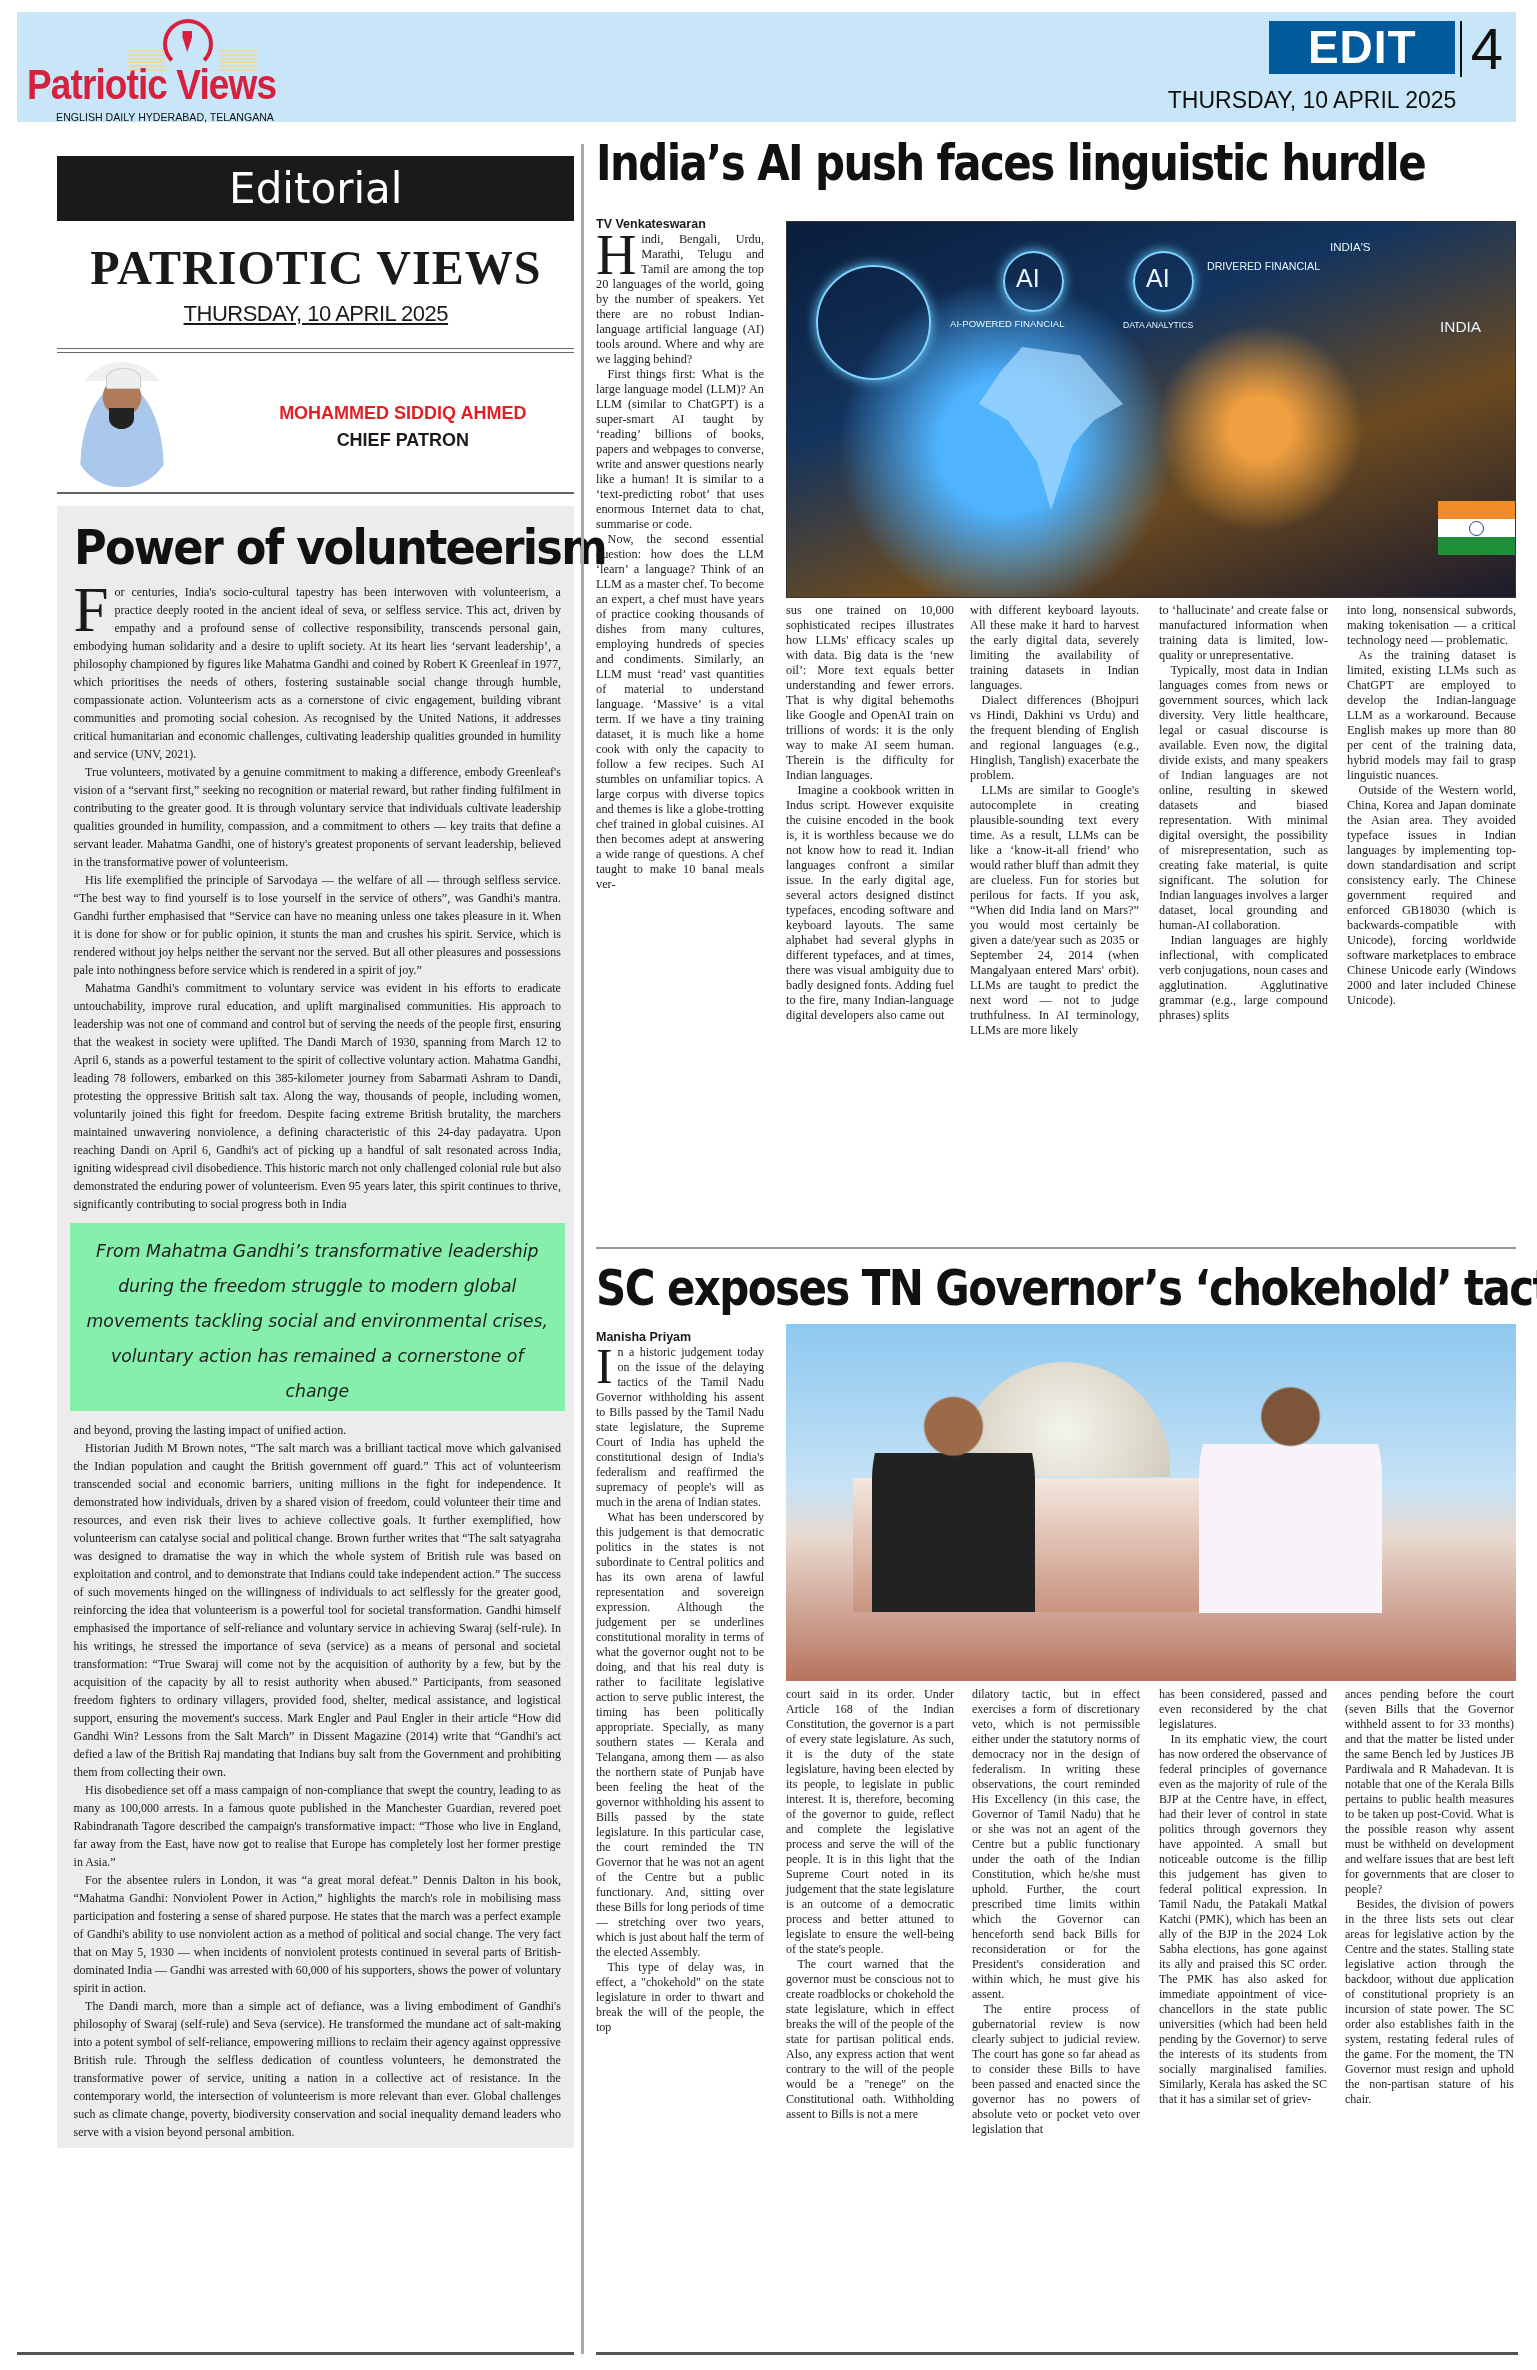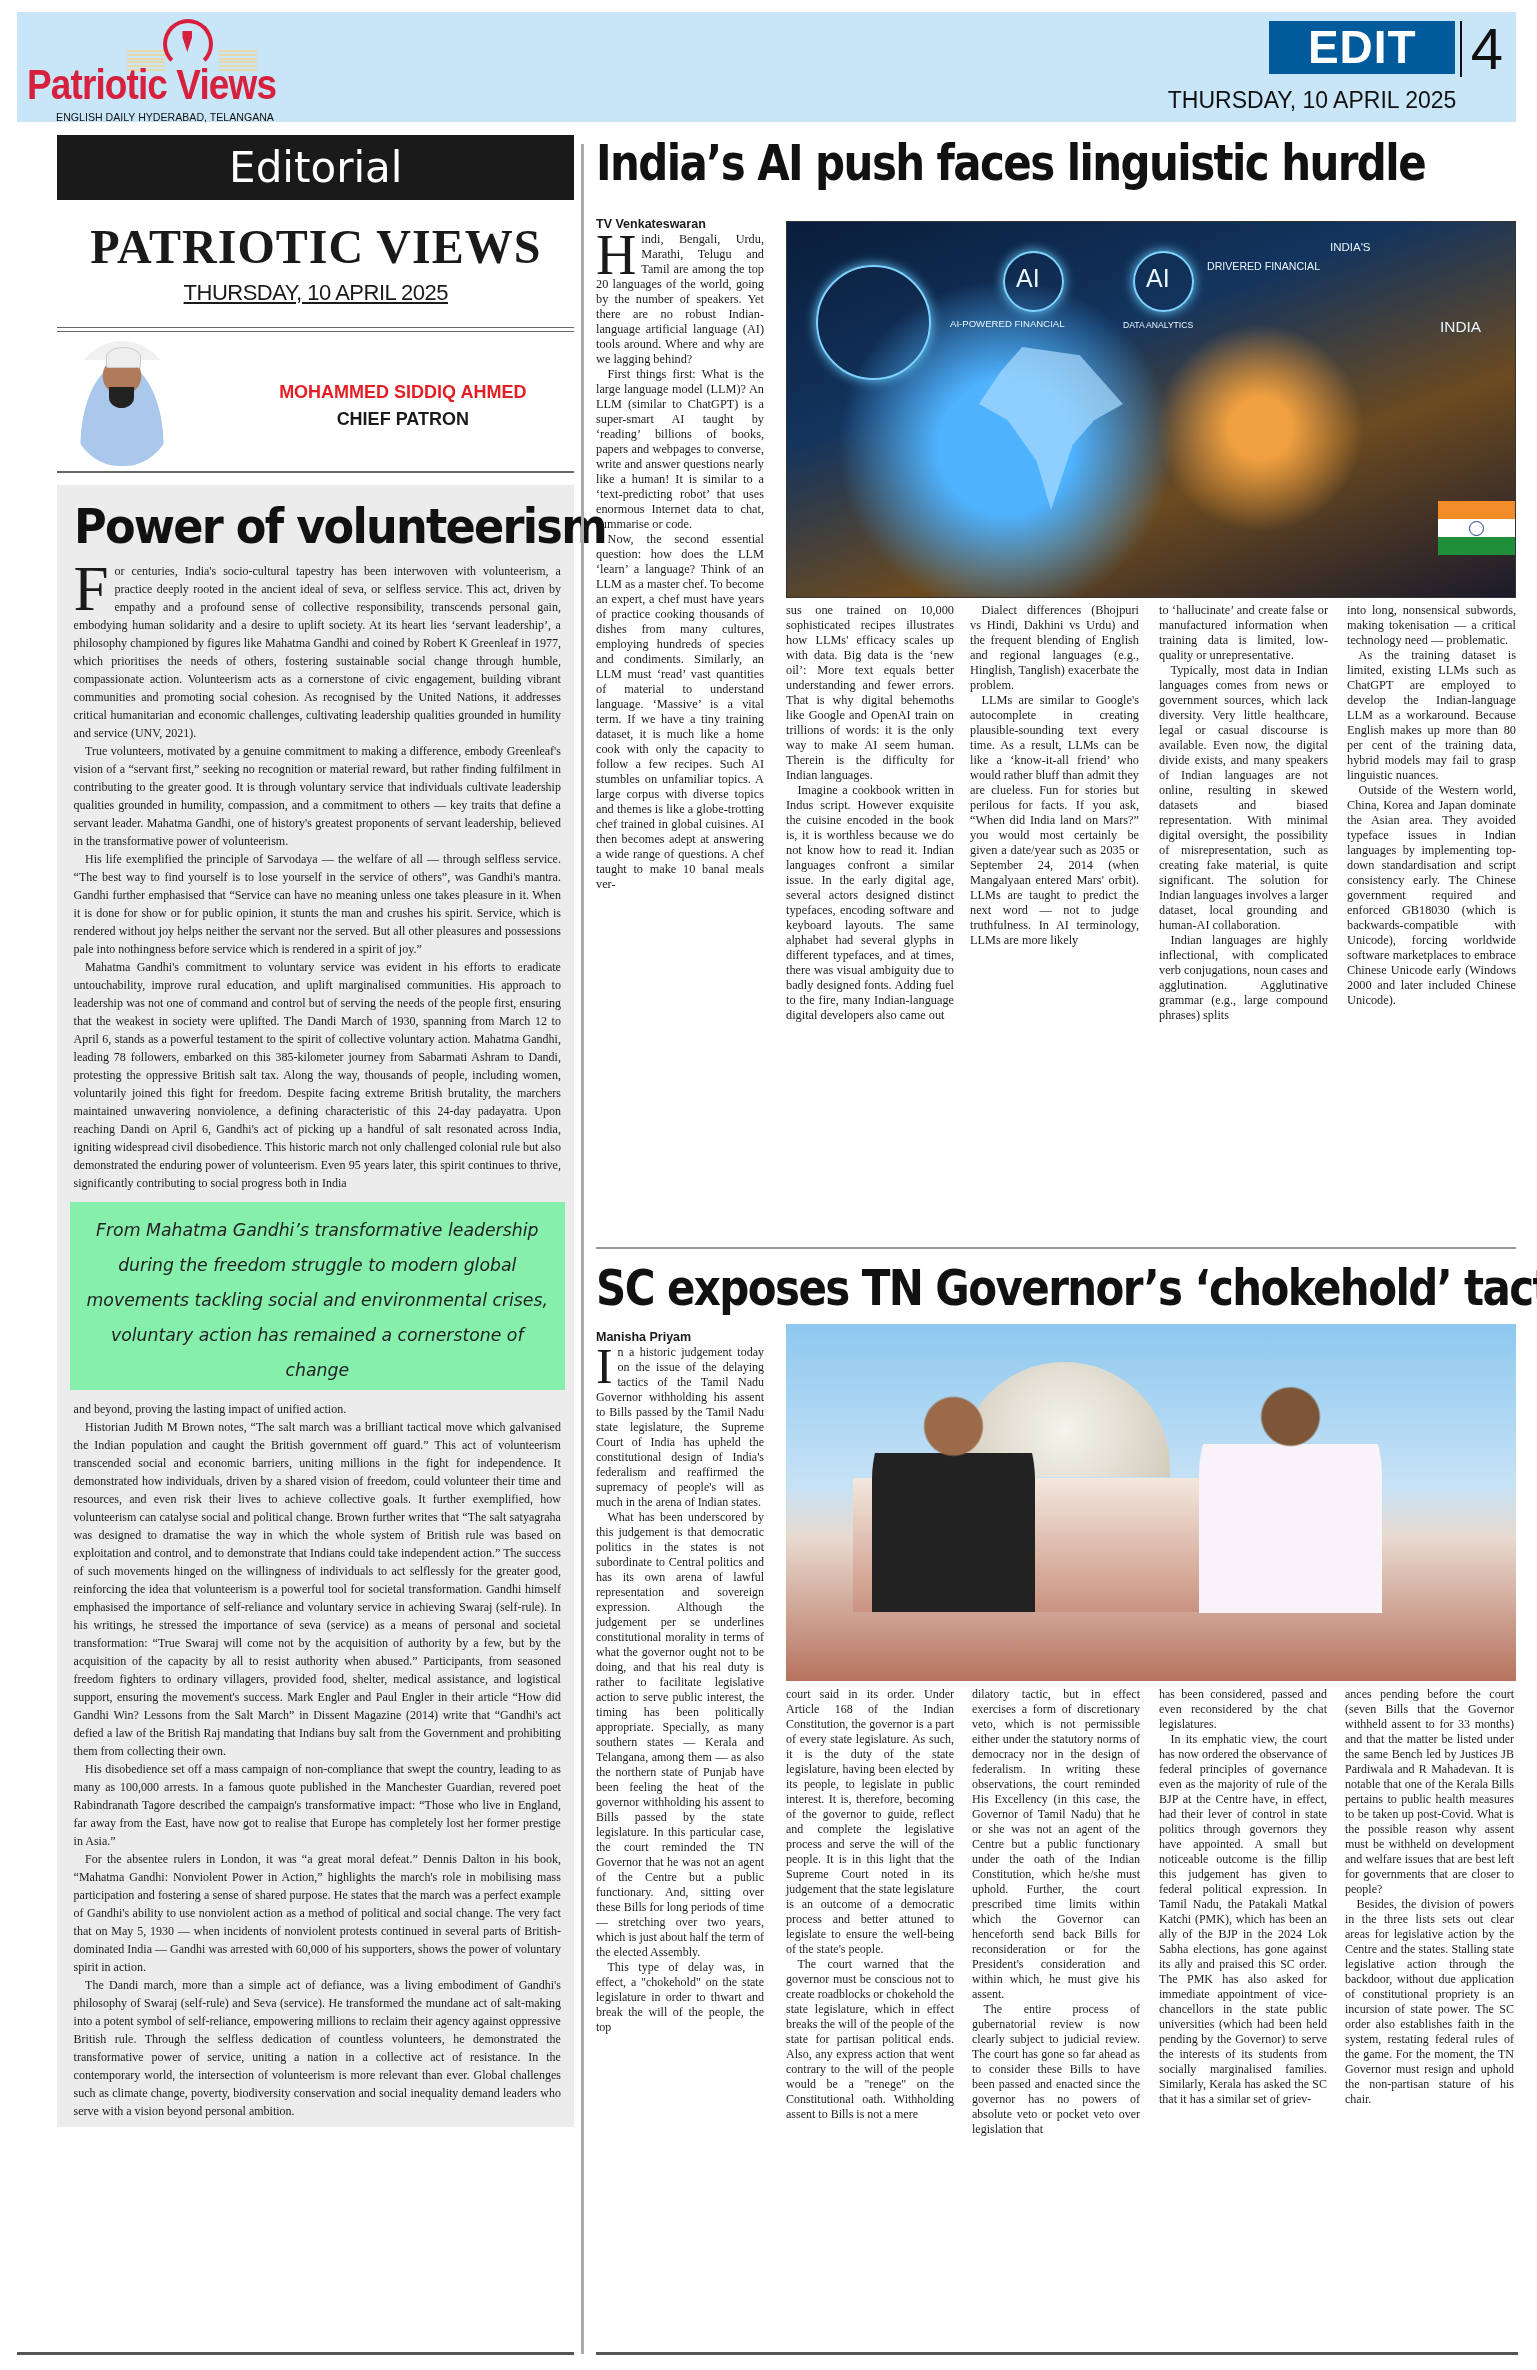--- a/index.html
+++ b/index.html
@@ -9,21 +9,21 @@
   .logo-emblem { position: absolute; left: 142px; top: 0; width: 50px; height: 50px; border-radius: 50%; border: 4.8px solid #d6203d; border-bottom-color: transparent; }
   .logo-emblem::after { content: ""; position: absolute; left: 15.4px; top: 7.7px; width: 9.6px; height: 21px; background: #d6203d; clip-path: polygon(50% 100%, 0 30%, 0 0, 100% 0, 100% 30%); }
   .logo-lines { position: absolute; top: 31px; width: 38px; height: 21px; background: repeating-linear-gradient(#e9d9a6 0 1.9px, transparent 1.9px 3.8px); }
   .logo-text { position: absolute; left: 5.8px; top: 42px; font-family: "Liberation Sans", sans-serif; font-weight: bold; font-size: 42px; color: #d6203d; letter-spacing: -1px; transform: scaleX(0.88); transform-origin: left; white-space: nowrap; }
   .logo-sub { position: absolute; left: 35px; top: 92px; font-family: "Liberation Sans", sans-serif; font-size: 10.6px; color: #111; }
   .edit-badge { position: absolute; right: 61px; top: 9.6px; width: 186px; height: 53px; background: #005a9c; color: #fff; font-family: "Liberation Sans", sans-serif; font-weight: bold; font-size: 46px; text-align: center; line-height: 53px; letter-spacing: 1px; }
   .page-sep { position: absolute; right: 54px; top: 9.6px; width: 1.9px; height: 56px; background: #111; }
   .page-num { position: absolute; right: 13.4px; top: 3.8px; font-family: "Liberation Sans", sans-serif; font-size: 58px; font-weight: normal; color: #111; }
   .masthead-date { position: absolute; right: 60px; top: 75px; font-family: "Liberation Sans", sans-serif; font-size: 23px; color: #111; }
 
-  .left-col { position: absolute; left: 17.3px; top: 135px; width: 557px; padding-left: 40px; }
+  .left-col { position: absolute; left: 17.3px; top: 156px; width: 557px; padding-left: 40px; }
   .editorial-bar { height: 65px; background: #1a1a1a; color: #fff; font-family: "DejaVu Sans", sans-serif; font-size: 42px; text-align: center; line-height: 65px; font-weight: normal; }
   .pv-title { font-family: "Liberation Serif", serif; font-weight: bold; font-size: 48px; text-align: center; margin-top: 19px; letter-spacing: 1px; }
   .pv-date { font-family: "Liberation Sans", sans-serif; font-size: 22px; text-align: center; margin-top: 5.8px; text-decoration: underline; letter-spacing: -0.5px; }
   .dbl-rule { height: 4.8px; border-top: 1.9px solid #666; border-bottom: 1.9px solid #666; margin-top: 21px; }
   .patron { position: relative; height: 139px; }
   .avatar { position: absolute; left: 11.5px; top: 9.6px; width: 106px; height: 125px; border-radius: 50% 50% 48% 48%; background: radial-gradient(circle at 50% 28%, #b07b5b 0 18%, transparent 19%), linear-gradient(#f0f0f0 0 15%, transparent 15%), radial-gradient(ellipse at 50% 85%, #a9c8ec 0 55%, transparent 56%); }
   .avatar::before { content:""; position:absolute; left:37px; top:5.8px; width:33px; height:19px; background:#eee; border-radius:50% 50% 10% 10%; border:1px solid #ccc; }
   .avatar::after { content:""; position:absolute; left:40px; top:46px; width:25px; height:21px; background:#222; border-radius: 0 0 50% 50%; }
   .patron-name { position: absolute; left: 163px; top: 50px; width: 365px; text-align: center; font-family: "Liberation Sans", sans-serif; font-weight: bold; font-size: 18px; color: #e31e24; }
   .patron-role { position: absolute; left: 163px; top: 77px; width: 365px; text-align: center; font-family: "Liberation Sans", sans-serif; font-weight: bold; font-size: 18px; color: #1a1a1a; }
@@ -132,20 +132,21 @@
     <div class="label" style="left:653px; top:96px; font-size:15.4px;">INDIA</div>
     <div style="position:absolute; left:192px; top:125px; width:144px; height:163px; background:rgba(170,220,255,0.7); clip-path: polygon(30% 0,70% 5%,90% 25%,100% 35%,80% 45%,65% 60%,50% 100%,40% 70%,20% 45%,0 35%,15% 15%);"></div>
     <div class="flag" style="left:651px; top:279px;"></div>
   </div>
 
   <div class="col" style="left:786px; top:603px; width:168px;">
     <p class="first">sus one trained on 10,000 sophisticated recipes illustrates how LLMs' efficacy scales up with data. Big data is the ‘new oil’: More text equals better understanding and fewer errors. That is why digital behemoths like Google and OpenAI train on trillions of words: it is the only way to make AI seem human. Therein is the difficulty for Indian languages.</p>
     <p>Imagine a cookbook written in Indus script. However exquisite the cuisine encoded in the book is, it is worthless because we do not know how to read it. Indian languages confront a similar issue. In the early digital age, several actors designed distinct typefaces, encoding software and keyboard layouts. The same alphabet had several glyphs in different typefaces, and at times, there was visual ambiguity due to badly designed fonts. Adding fuel to the fire, many Indian-language digital developers also came out</p>
   </div>
   <div class="col" style="left:970px; top:603px; width:169px;">
+    <p class="first">with different keyboard layouts. All these make it hard to harvest the early digital data, severely limiting the availability of training datasets in Indian languages.</p>
     <p>Dialect differences (Bhojpuri vs Hindi, Dakhini vs Urdu) and the frequent blending of English and regional languages (e.g., Hinglish, Tanglish) exacerbate the problem.</p>
     <p>LLMs are similar to Google's autocomplete in creating plausible-sounding text every time. As a result, LLMs can be like a ‘know-it-all friend’ who would rather bluff than admit they are clueless. Fun for stories but perilous for facts. If you ask, “When did India land on Mars?” you would most certainly be given a date/year such as 2035 or September 24, 2014 (when Mangalyaan entered Mars' orbit). LLMs are taught to predict the next word — not to judge truthfulness. In AI terminology, LLMs are more likely</p>
   </div>
   <div class="col" style="left:1159px; top:603px; width:169px;">
     <p class="first">to ‘hallucinate’ and create false or manufactured information when training data is limited, low-quality or unrepresentative.</p>
     <p>Typically, most data in Indian languages comes from news or government sources, which lack diversity. Very little healthcare, legal or casual discourse is available. Even now, the digital divide exists, and many speakers of Indian languages are not online, resulting in skewed datasets and biased representation. With minimal digital oversight, the possibility of misrepresentation, such as creating fake material, is quite significant. The solution for Indian languages involves a larger dataset, local grounding and human-AI collaboration.</p>
     <p>Indian languages are highly inflectional, with complicated verb conjugations, noun cases and agglutination. Agglutinative grammar (e.g., large compound phrases) splits</p>
   </div>
   <div class="col" style="left:1347px; top:603px; width:169px;">
     <p class="first">into long, nonsensical subwords, making tokenisation — a critical technology need — problematic.</p>

